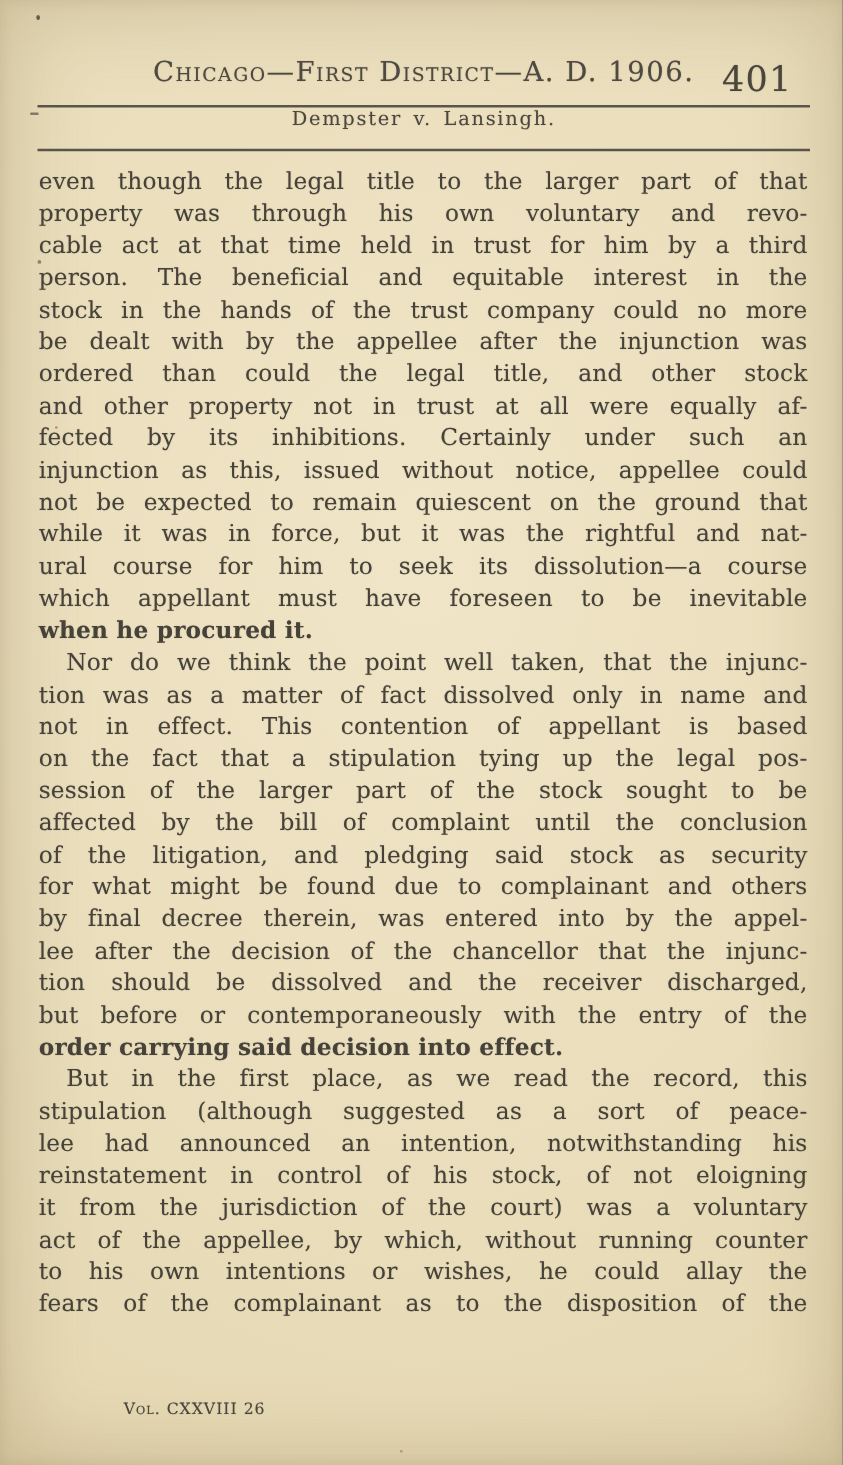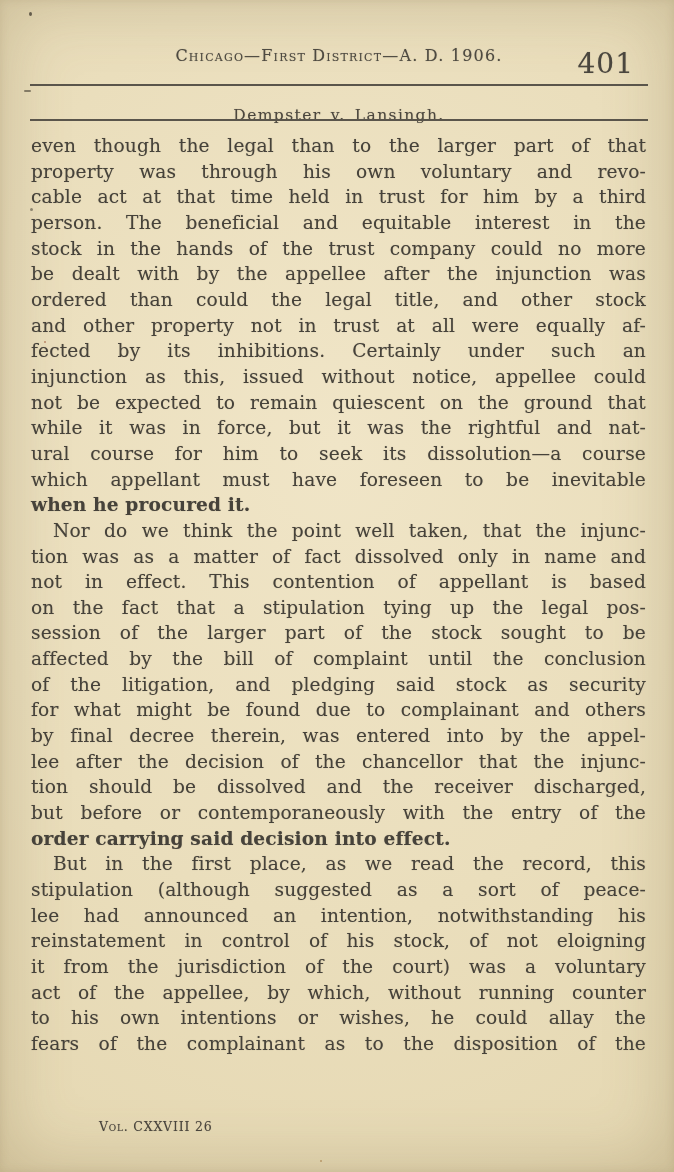--- a/index.html
+++ b/index.html
@@ -14,35 +14,35 @@
     font-family:"DejaVu Serif","Liberation Serif",serif;
     color:#46423a;
   }
   
   .running-head{
     position:absolute;top:46px;left:30px;width:618px;height:28px;
     text-align:center;
   }
   .head-title{
     font-variant:small-caps;
-    font-size:16px;letter-spacing:1.2px;color:#4e4a41;
+    font-size:22px;letter-spacing:1.2px;color:#4e4a41;
     text-shadow:0 0 1px rgba(78,74,65,.4);
     white-space:nowrap;
     margin-top:24px;
   }
   .page-number{
     position:absolute;right:14px;top:1px;
     font-size:28px;color:#4a463e;letter-spacing:1px;
     text-shadow:0 0 1px rgba(78,74,65,.4);
   }
   .rule{position:absolute;left:30px;width:618px;height:2px;background:#5a554b;}
   .rule-top{top:84px;box-shadow:0 3px 0 -1.4px rgba(90,85,75,.35);}
   .rule-bottom{top:119px;box-shadow:0 -3px 0 -1.4px rgba(90,85,75,.3);}
   .caption{
-    position:absolute;top:106px;left:30px;width:618px;
+    position:absolute;top:86px;left:30px;width:618px;
     text-align:center;font-size:15.5px;letter-spacing:1.4px;
     color:#4c473e;word-spacing:3px;
     text-shadow:0 0 1px rgba(76,71,62,.35);
   }
   
   .body-text{
     position:absolute;top:133px;left:31px;width:615px;
     font-size:18.6px;line-height:25.65px;
     color:#46423a;
     text-shadow:0 0 1px rgba(70,64,52,.32);
@@ -91,21 +91,21 @@
   </header>
 
   <div class="rule rule-top"></div>
 
   <div class="caption">Dempster v. Lansingh.</div>
 
   <div class="rule rule-bottom"></div>
 
   <main class="body-text">
       <div class="para">
-        <div class="line">even though the legal than to the larger part of that</div>
+        <div class="line">even though the legal title to the larger part of that</div>
         <div class="line">property was through his own voluntary and revo-</div>
         <div class="line">cable act at that time held in trust for him by a third</div>
         <div class="line">person. The beneficial and equitable interest in the</div>
         <div class="line">stock in the hands of the trust company could no more</div>
         <div class="line">be dealt with by the appellee after the injunction was</div>
         <div class="line">ordered than could the legal title, and other stock</div>
         <div class="line">and other property not in trust at all were equally af-</div>
         <div class="line">fected by its inhibitions. Certainly under such an</div>
         <div class="line">injunction as this, issued without notice, appellee could</div>
         <div class="line">not be expected to remain quiescent on the ground that</div>

